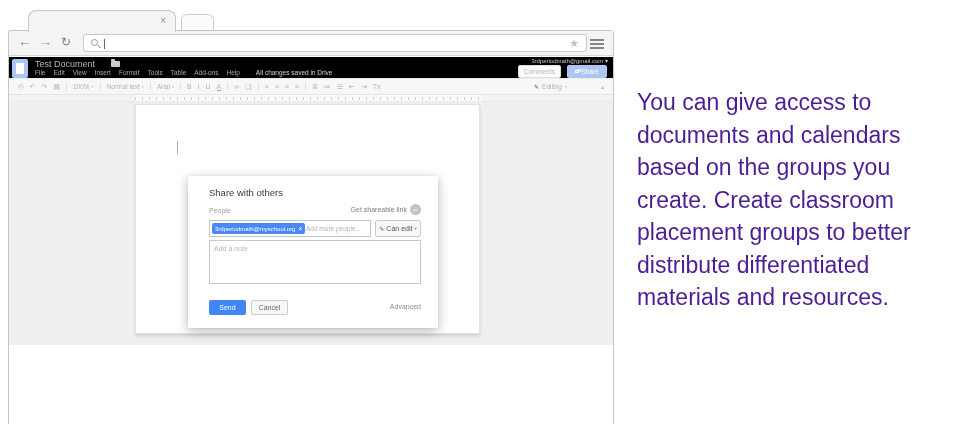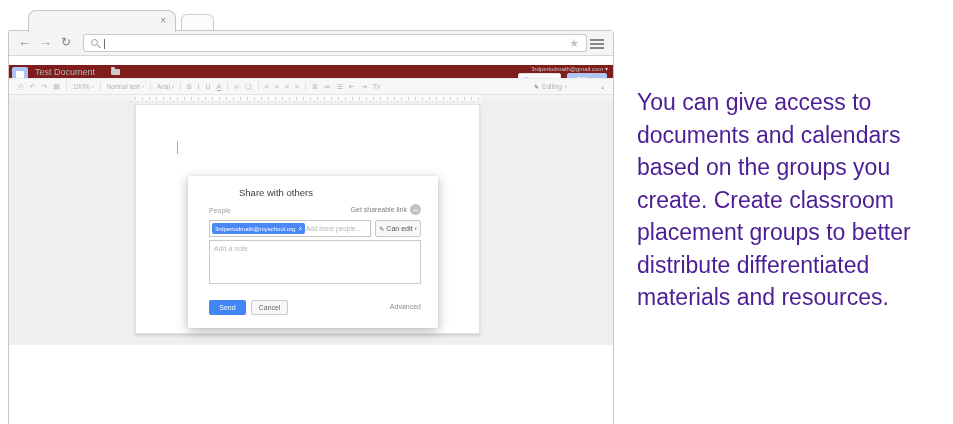--- a/index.html
+++ b/index.html
@@ -34,21 +34,21 @@
   .mag-icon { position:absolute; left:7px; top:4px; width:7px; height:7px;
     border:1px solid #9a9a9a; border-radius:50%; }
   .mag-icon::after { content:""; position:absolute; left:5px; top:6px; width:4px; height:1px;
     background:#9a9a9a; transform:rotate(45deg); }
   .addr-cursor { position:absolute; left:19px; top:2px; font-size:11px; color:#555; }
   .bookmark-star { position:absolute; right:7px; top:2px; font-size:11px; color:#c2c2c2; }
   .chrome-menu { position:absolute; right:9px; top:8px; width:14px; height:2px;
     background:#868686; box-shadow:0 4px 0 #868686, 0 8px 0 #868686; }
 
   
-  .docs-header { position:absolute; left:0; top:34px; width:604px; height:21px; background:#7f1d1d; }
+  .docs-header { position:absolute; left:0; top:26px; width:604px; height:21px; background:#000000; }
   .docs-icon { position:absolute; left:3px; top:2px; width:16px; height:19px;
     background:#abc6f5; border-radius:2px; }
   .docs-icon::after { content:""; position:absolute; left:4px; top:4px; width:8px; height:11px;
     background:#fff; }
   .docs-title { position:absolute; left:26px; top:2px; font-size:9px; color:#b5b5b5; }
   .folder-icon { position:absolute; left:102px; top:4px; width:9px; height:6px;
     background:#cbcbcb; border-radius:1px; }
   .folder-icon::before { content:""; position:absolute; left:0; top:-2px; width:4px; height:2px;
     background:#cbcbcb; border-radius:1px 1px 0 0; }
   .menu-row { position:absolute; left:26px; top:12px; display:flex; gap:8px;
@@ -85,21 +85,21 @@
 
   .docs-canvas { position:absolute; left:0; top:71px; width:604px; height:243px; background:#efefef; }
   .doc-page { position:absolute; left:126px; top:2px; width:345px; height:230px;
     background:#fff; border:1px solid #e2e2e2; box-shadow:0 2px 3px rgba(0,0,0,0.12); }
   .doc-cursor { position:absolute; left:41px; top:36px; width:1px; height:13px; background:#a9a9a9; }
 
   
   .dialog { position:absolute; left:180px; top:166px; width:250px; height:152px;
     background:#fff; border-radius:1px; z-index:10;
     box-shadow:0 3px 12px rgba(0,0,0,0.28), 0 0 1px rgba(0,0,0,0.2); }
-  .dlg-title { position:absolute; left:21px; top:11px; font-size:9.5px; color:#3c3c3c;margin-left:30px; }
+  .dlg-title { position:absolute; left:21px; top:11px; font-size:9.5px; color:#3c3c3c; }
   .dlg-people { position:absolute; left:21px; top:31px; font-size:7px; color:#9c9c9c; }
   .dlg-getlink { position:absolute; right:17px; top:28px; display:flex; align-items:center; gap:3px;
     font-size:7px; color:#7d7d7d; }
   .link-circle { width:11px; height:11px; border-radius:50%; background:#c2c2c2; color:#fff;
     font-size:6px; display:flex; align-items:center; justify-content:center; }
   .dlg-input { position:absolute; left:21px; top:44px; width:162px; height:17px;
     background:#fff; border:1px solid #c5c5c5; }
   .chip { position:absolute; left:2px; top:2px; height:11px; padding:0 3px;
     background:#4a88f7; border-radius:2px; display:flex; align-items:center; gap:3px;
     font-size:6px; color:#fff; white-space:nowrap; }

